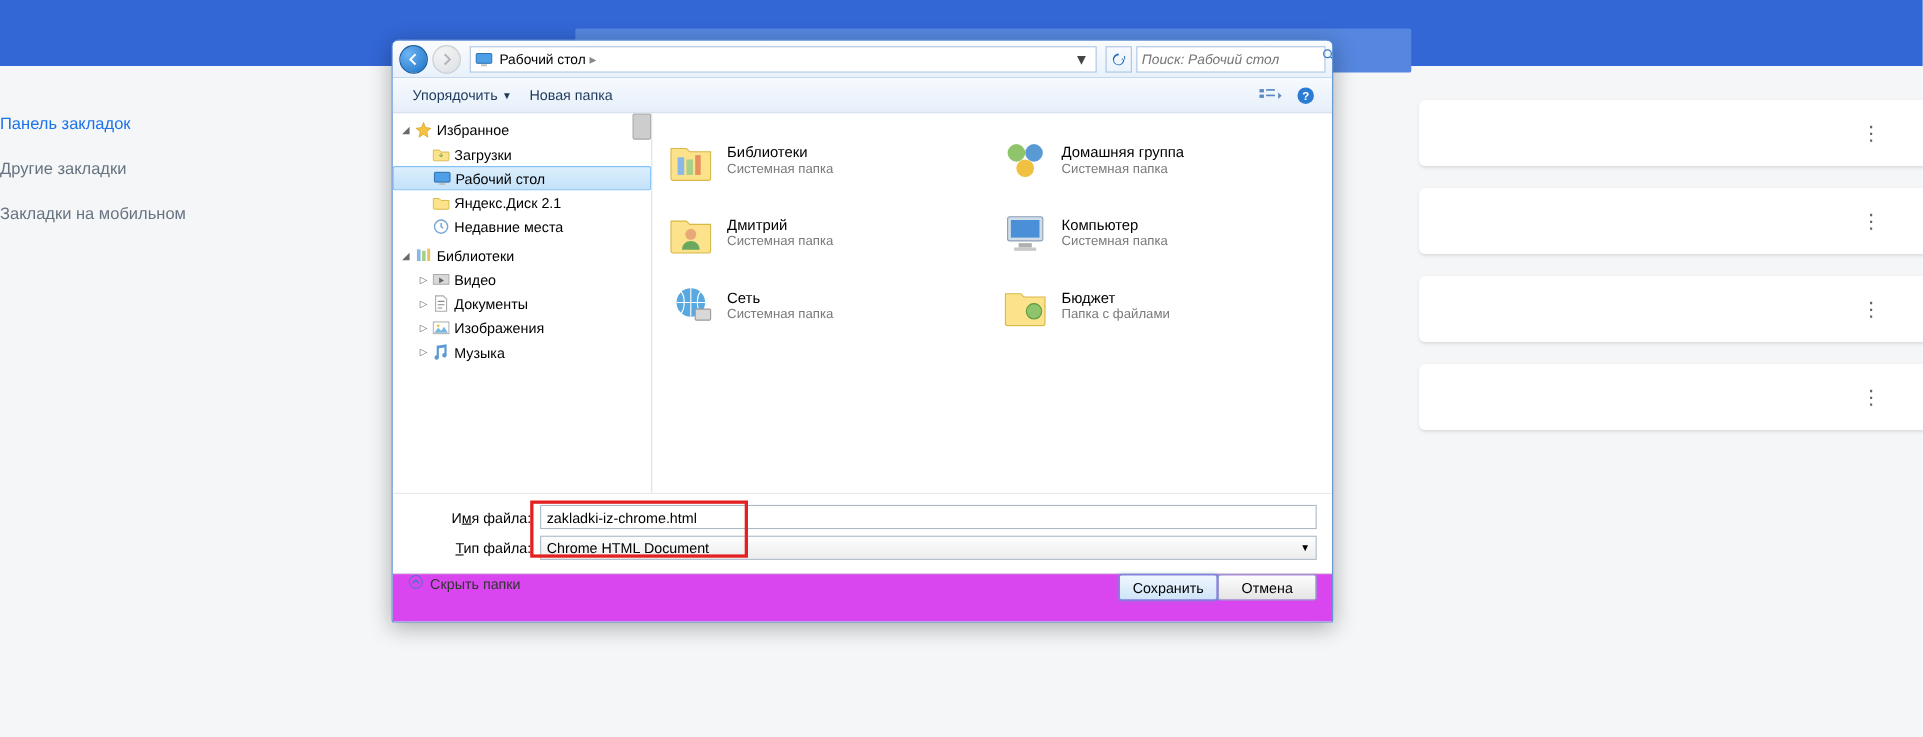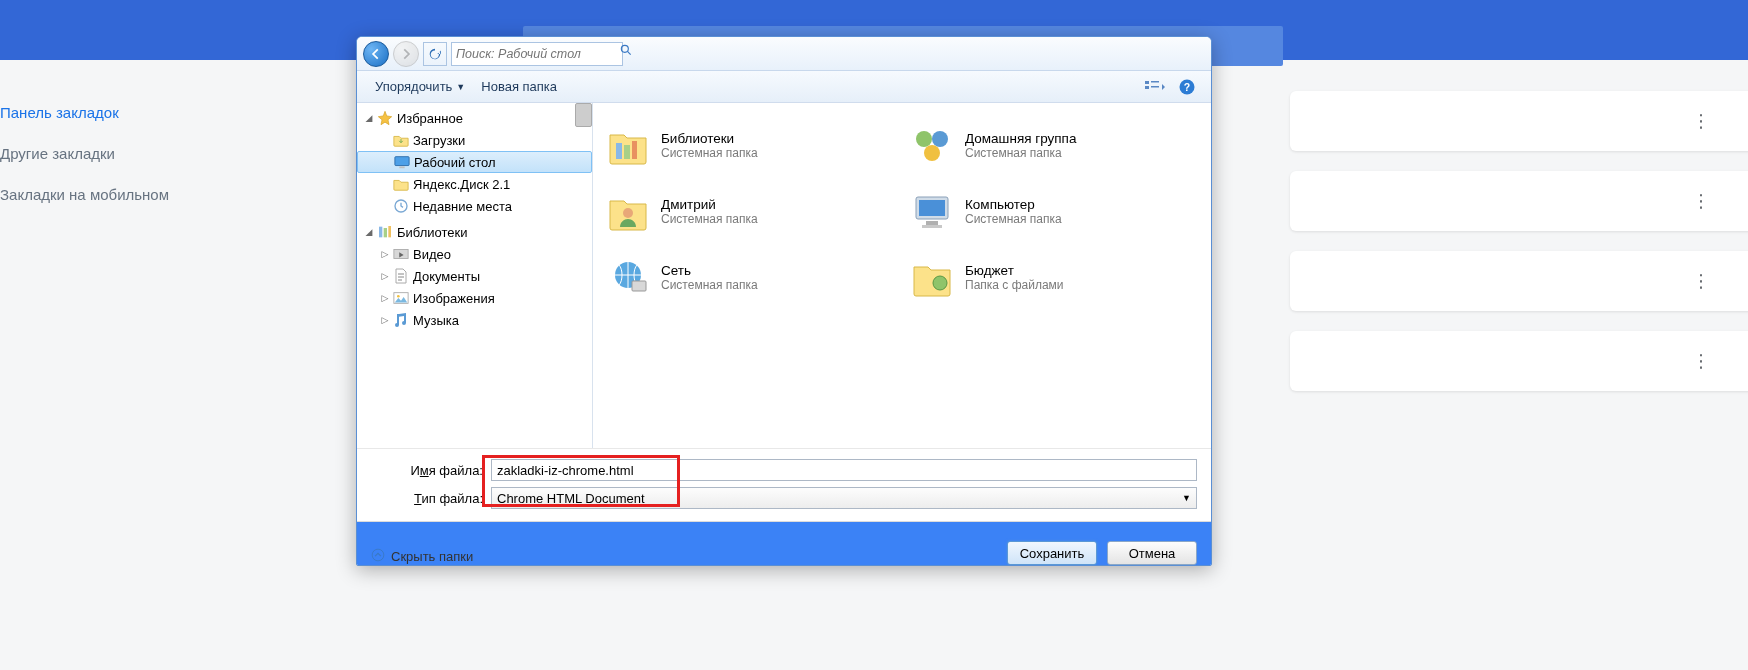--- a/index.html
+++ b/index.html
@@ -73,24 +73,24 @@
 
 .form { padding: 10px 14px 6px; border-top: 1px solid #e8e8e8; }
 .form-row { display: flex; align-items: center; margin-bottom: 6px; }
 .form-label { width: 120px; text-align: right; font-size: 13px; padding-right: 8px; }
 .form-label .ul { text-decoration: underline; }
 .form-input, .form-select { flex: 1; height: 22px; border: 1px solid #adb8c6; font-size: 13px; padding: 0 5px; background: #fff; }
 .form-select { background: linear-gradient(to bottom, #fdfdfd, #ededed); display: flex; align-items: center; justify-content: space-between; }
 .highlight-box { position: absolute; border: 3px solid #e52020; pointer-events: none; }
 
 
-.bottom { height: 44px; background: #3b82f6; display: flex; align-items: flex-end; padding: 0 14px; border-top: 1px solid #dcdcdc; }
+.bottom { height: 44px; background: #d946ef; display: flex; align-items: flex-start; padding: 0 14px; border-top: 1px solid #dcdcdc; }
 .hide-toggle { display: flex; align-items: center; gap: 6px; font-size: 13px; cursor: pointer; color: #333; }
 .bottom-spacer { flex: 1; }
-.dlg-btn { min-width: 90px; height: 24px; border: 1px solid #8aa7c8; border-radius: 3px; background: linear-gradient(to bottom, #fdfdfd, #e4e4e4); font-size: 13px; margin-left: 10px; cursor: pointer; }
+.dlg-btn { min-width: 90px; height: 24px; border: 1px solid #8aa7c8; border-radius: 3px; background: linear-gradient(to bottom, #fdfdfd, #e4e4e4); font-size: 13px; cursor: pointer; }
 .dlg-btn.primary { background: linear-gradient(to bottom, #f0f7fe, #cfe4f8); border-color: #5a98d6; box-shadow: 0 0 3px rgba(90,152,214,0.6); }
 
 
 .ico { width: 16px; height: 16px; display: inline-flex; align-items: center; justify-content: center; }
 </style>
 </head>
 <body>
 
 <div class="chrome-header">
   <div class="chrome-search">
@@ -130,20 +130,30 @@
   <div class="navbar">
     <div class="nav-btn back-btn">
       <svg width="14" height="14" viewBox="0 0 24 24">
           <path d="M15 4l-8 8 8 8" fill="none" stroke="#fff" stroke-width="3"></path>
         </svg>
     </div>
     <div class="nav-btn fwd-btn">
       <svg width="14" height="14" viewBox="0 0 24 24">
           <path d="M9 4l8 8-8 8" fill="none" stroke="#888" stroke-width="3"></path>
         </svg>
+    </div>
+    <div class="breadcrumb">
+      <span class="desk-icon">
+        <svg width="16" height="14" viewBox="0 0 18 14">
+            <rect x="1" y="1" width="16" height="10" rx="1" fill="#4da0e8" stroke="#2a6aa8"></rect>
+            <rect x="6" y="12" width="6" height="2" fill="#c0c0c0"></rect>
+          </svg>
+      </span>
+      <span class="breadcrumb-text"><span>Рабочий стол</span> <span style="color:#888">▸</span></span>
+      <span class="bc-dropdown">▾</span>
     </div>
     <div class="refresh-btn">
       <svg width="14" height="14" viewBox="0 0 24 24">
           <path d="M12 3a9 9 0 1 0 8 5l2-2v6h-6l2-2a7 7 0 1 1-6-4z" fill="#2c6db5"></path>
         </svg>
     </div>
     <div class="search-box">
       <input class="search-input" placeholder="Поиск: Рабочий стол" style="">
       <span class="search-icon">
         <svg width="14" height="14" viewBox="0 0 24 24" fill="none" stroke="currentColor" stroke-width="2">

